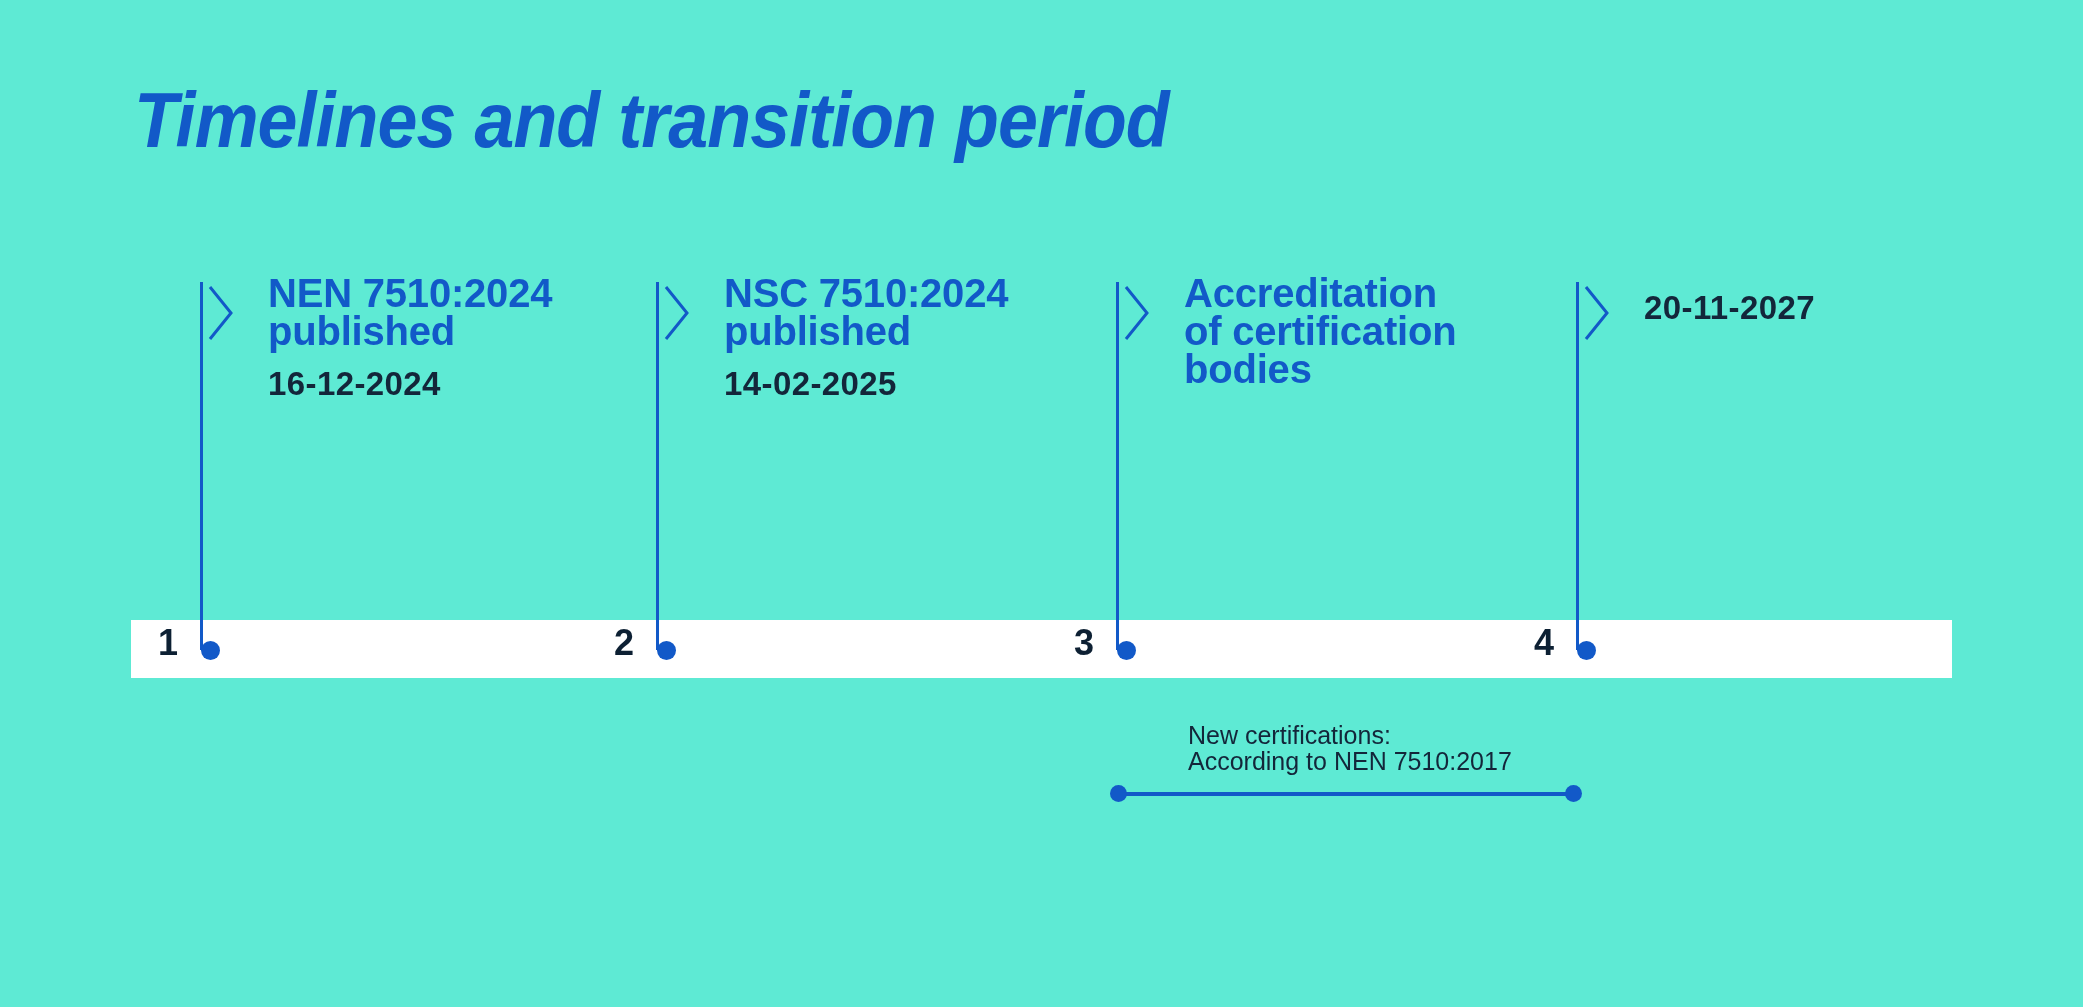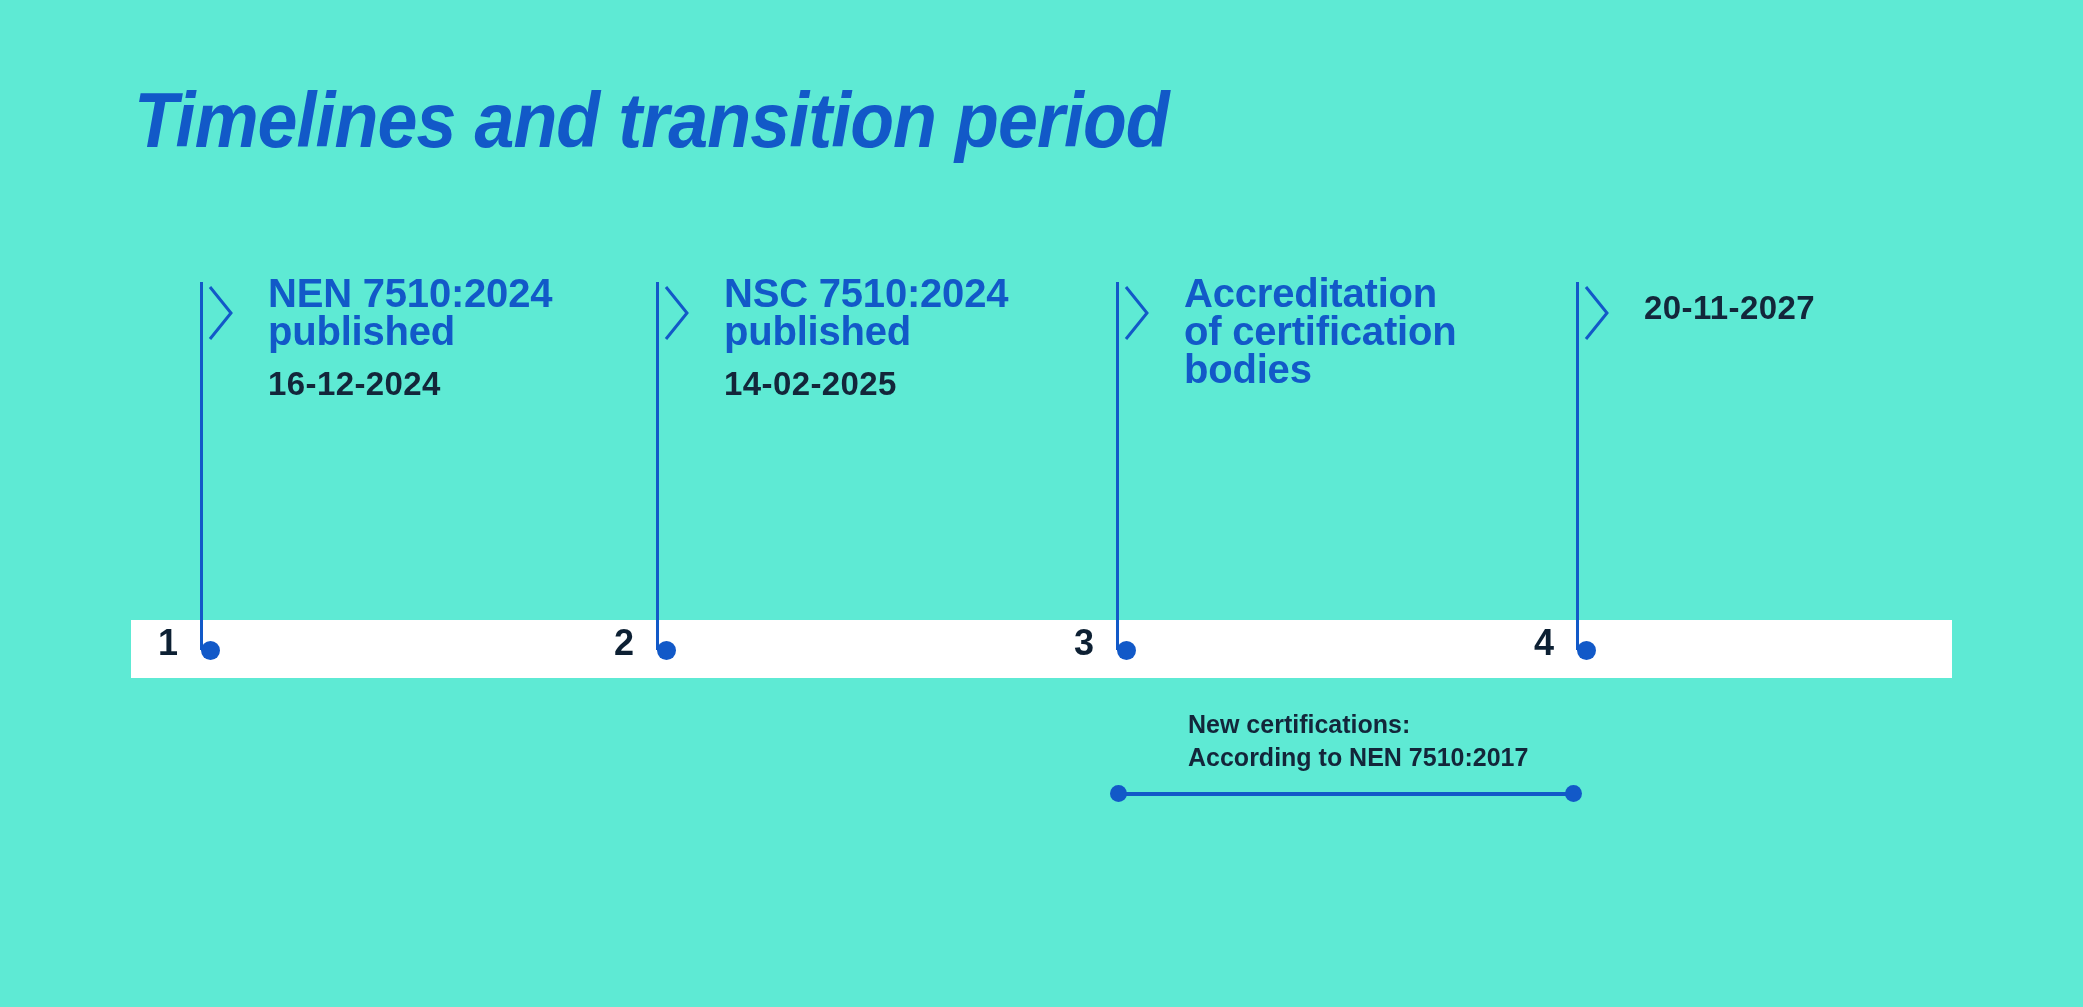--- a/index.html
+++ b/index.html
@@ -121,24 +121,23 @@
   
   .range {
     position: absolute;
   }
   .range .r-text {
     position: absolute;
     left: 72px;
     bottom: 22px;
     width: 420px;
     font-size: 25px;
-    line-height: 33px;
+    line-height: 26px;
     color: #13263a;
     white-space: pre-line;
-    font-weight: bold;
   }
   .range .r-line {
     position: absolute;
     left: 0px;
     bottom: 0px;
     height: 4px;
     background: #1259c8;
   }
   .range .r-dot {
     position: absolute;

